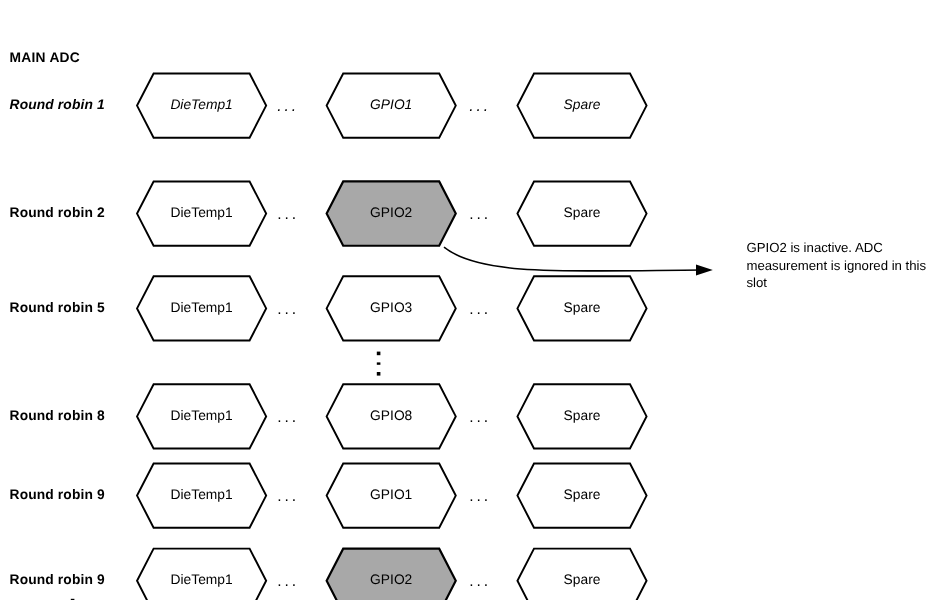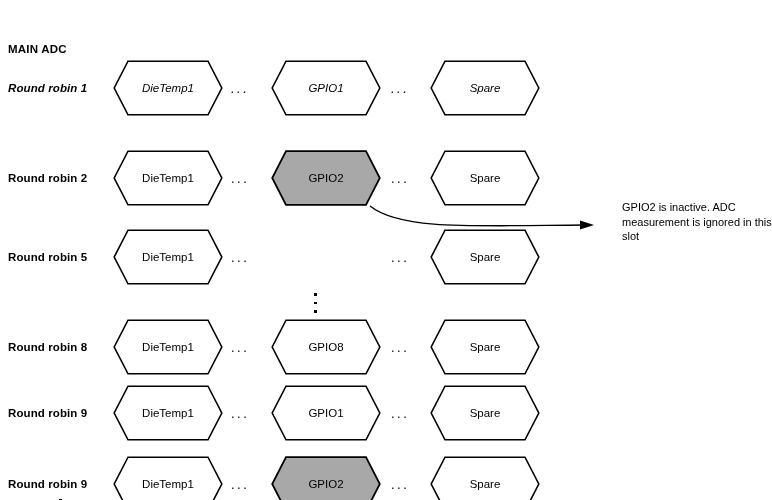--- a/index.html
+++ b/index.html
@@ -171,20 +171,26 @@
 
   <div class="row" style="top:189px;">
     <div class="row-label">Round robin 5</div>
     <div class="hex" style="left:113px;">
       <svg viewBox="0 0 110 56" xmlns="http://www.w3.org/2000/svg">
         <polygon points="15,1.2 95,1.2 108.8,28 95,54.8 15,54.8 1.2,28" fill="#ffffff" stroke="#000000" stroke-width="1.6"></polygon>
       </svg>
       <div class="hex-label">DieTemp1</div>
     </div>
     <div class="hdots" style="left:231px;">...</div>
+    <div class="hex" style="left:271px;">
+      <svg viewBox="0 0 110 56" xmlns="http://www.w3.org/2000/svg">
+        <polygon points="15,1.2 95,1.2 108.8,28 95,54.8 15,54.8 1.2,28" fill="#ffffff" stroke="#000000" stroke-width="1.6"></polygon>
+      </svg>
+      <div class="hex-label">GPIO3</div>
+    </div>
     <div class="hdots" style="left:391px;">...</div>
     <div class="hex" style="left:430px;">
       <svg viewBox="0 0 110 56" xmlns="http://www.w3.org/2000/svg">
         <polygon points="15,1.2 95,1.2 108.8,28 95,54.8 15,54.8 1.2,28" fill="#ffffff" stroke="#000000" stroke-width="1.6"></polygon>
       </svg>
       <div class="hex-label">Spare</div>
     </div>
   </div>
 
   <div class="vdots" style="left:314px; top:253px;">

